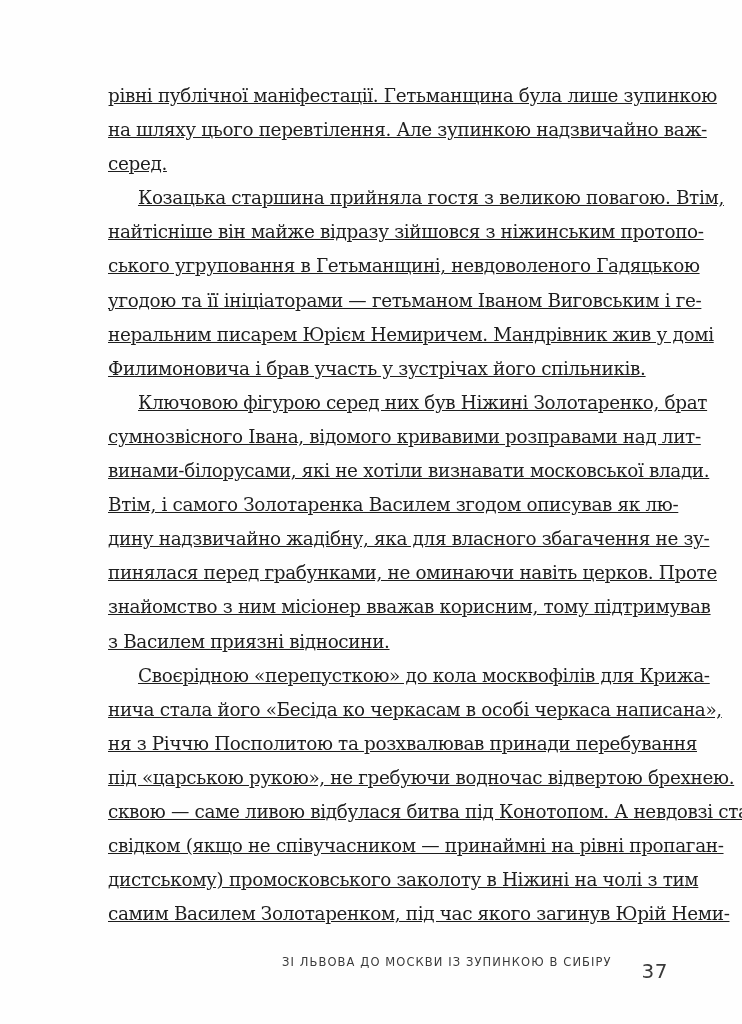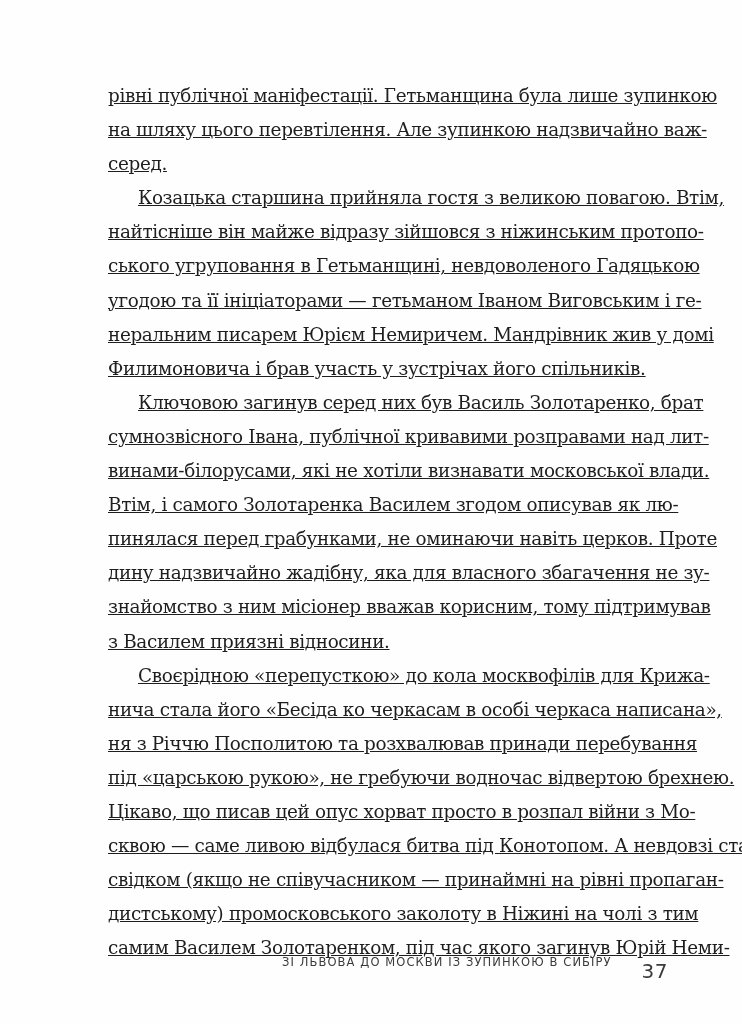--- a/index.html
+++ b/index.html
@@ -64,35 +64,34 @@
   </div>
   <div>
     <span class="line indent">Козацька старшина прийняла гостя з великою повагою. Втім,</span>
     <span class="line">найтісніше він майже відразу зійшовся з ніжинським протопо-</span>
     <span class="line">ського угруповання в Гетьманщині, невдоволеного Гадяцькою</span>
     <span class="line">угодою та її ініціаторами — гетьманом Іваном Виговським і ге-</span>
     <span class="line">неральним писарем Юрієм Немиричем. Мандрівник жив у домі</span>
     <span class="line last">Филимоновича і брав участь у зустрічах його спільників.</span>
   </div>
   <div>
-    <span class="line indent">Ключовою загинув серед них був Василь Золотаренко, брат</span>
-    <span class="line">сумнозвісного Івана, публічної кривавими розправами над лит-</span>
+    <span class="line indent">Ключовою фігурою серед них був Ніжині Золотаренко, брат</span>
+    <span class="line">сумнозвісного Івана, відомого кривавими розправами над лит-</span>
     <span class="line">винами-білорусами, які не хотіли визнавати московської влади.</span>
     <span class="line">Втім, і самого Золотаренка Василем згодом описував як лю-</span>
+    <span class="line">дину надзвичайно жадібну, яка для власного збагачення не зу-</span>
     <span class="line">пинялася перед грабунками, не оминаючи навіть церков. Проте</span>
-    <span class="line">дину надзвичайно жадібну, яка для власного збагачення не зу-</span>
     <span class="line">знайомство з ним місіонер вважав корисним, тому підтримував</span>
     <span class="line last">з Василем приязні відносини.</span>
   </div>
   <div>
     <span class="line indent">Своєрідною «перепусткою» до кола москвофілів для Крижа-</span>
     <span class="line">нича стала його «Бесіда ко черкасам в особі черкаса написана»,</span>
     <span class="line">ня з Річчю Посполитою та розхвалював принади перебування</span>
     <span class="line">під «царською рукою», не гребуючи водночас відвертою брехнею.</span>
-    <span class="line">Цікаво, що писав цей опус хорват просто в розпал війни з Мо-</span>
     <span class="line">сквою — саме ливою відбулася битва під Конотопом. А невдовзі став</span>
     <span class="line">свідком (якщо не співучасником — принаймні на рівні пропаган-</span>
     <span class="line">дистському) промосковського заколоту в Ніжині на чолі з тим</span>
     <span class="line">самим Василем Золотаренком, під час якого загинув Юрій Неми-</span>
 
   </div>
 </div>
 
 <div class="footer">
   <span class="running-head">ЗІ ЛЬВОВА ДО МОСКВИ ІЗ ЗУПИНКОЮ В СИБІРУ</span>

